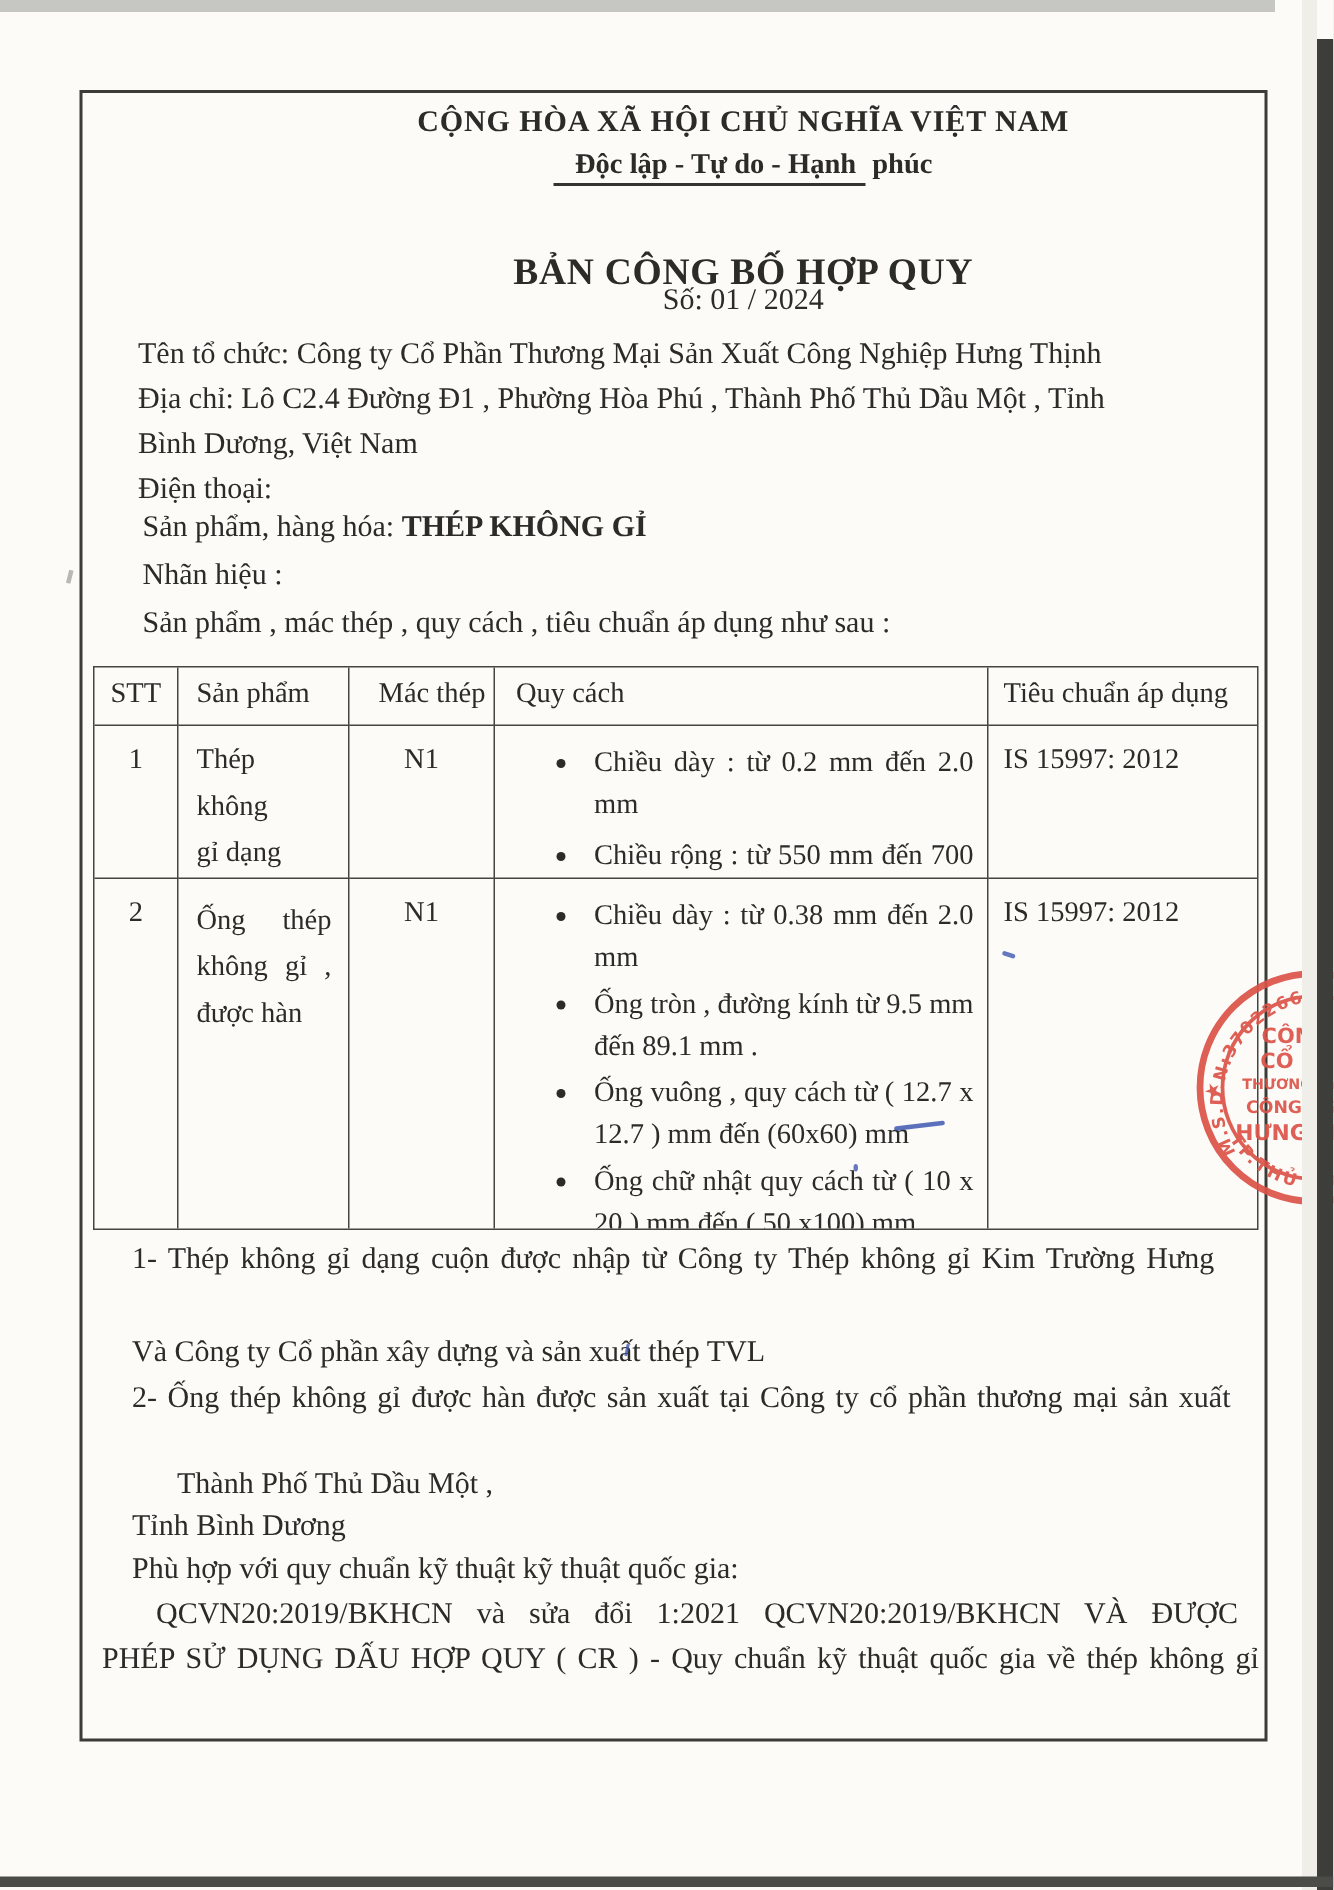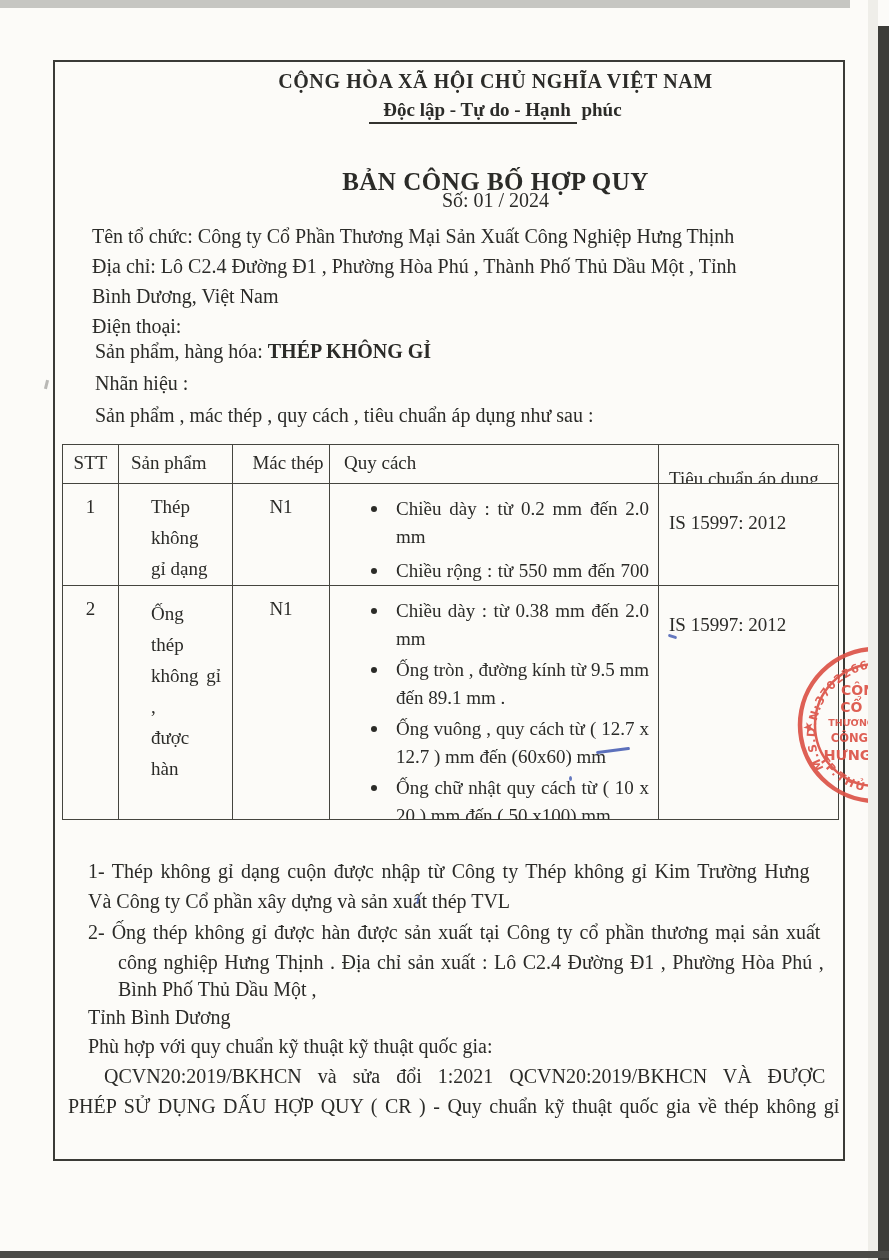--- a/index.html
+++ b/index.html
@@ -34,40 +34,40 @@
   .bold { font-weight:bold; }
 
   
   .tbl { position:absolute; left:62px; top:444px; width:775px;
          display:grid; grid-template-columns:56px 114px 97px 329px 179px;
          grid-template-rows:39px 102px 233px;
          border:1.6px solid #45453f; box-sizing:content-box;
          font-size:19px; }
   .tbl > div { border-right:1.5px solid #45453f; border-bottom:1.5px solid #45453f;
                box-sizing:border-box; overflow:hidden; }
-  .tbl > div.lastcol { border-right:none;margin-top:16px; }
+  .tbl > div.lastcol { border-right:none; }
   .tbl > div.lastrow { border-bottom:none; }
   .th { padding-top:7px; }
   .c-stt  { text-align:center; }
   .c-prod { padding:7px 11px 0 12px; }
   .c-grade{ text-align:center; padding-top:7px; }
   .c-std  { padding:7px 0 0 10px; }
   .cell-top { padding-top:12px; }
-  .prod-line { line-height:31px; text-align:left;margin-left:20px; }
+  .prod-line { line-height:31px; text-align:left; }
   .prod-line.stretch { text-align:justify; text-align-last:justify; }
   ul.specs { list-style:none; margin:11px 10px 0 41px; padding:0; }
   ul.specs li { position:relative; margin:0 0 6px 25px; line-height:28px;
                 text-align:justify; width:253px; }
   ul.specs.tight li { margin-bottom:3px; }
   ul.specs li::before { content:""; position:absolute; left:-25px; top:11px;
                         width:6px; height:6px; border-radius:50%; background:#2b2b28; }
 
   
   .note { position:absolute; font-size:20px; white-space:nowrap; }
-  .n1 { left:88px;  top:860px;  word-spacing:2.5px; }
+  .n1 { left:88px;  top:828px;  word-spacing:2.5px; }
   .n2 { left:88px;  top:890px; }
   .n3 { left:88px;  top:921px;  word-spacing:2px; }
   .n4 { left:118px; top:951px;  word-spacing:1.5px; }
   .n5 { left:118px; top:978px; }
   .n6 { left:88px;  top:1006px; }
   .n7 { left:88px;  top:1035px; }
   .n8 { left:104px; top:1065px; word-spacing:11px; }
   .n9 { left:58px;  top:1095px; word-spacing:2.5px;margin-left:10px; }
 
   
@@ -141,22 +141,21 @@
         <li>Ống vuông , quy cách từ ( 12.7 x 12.7 ) mm đến (60x60) mm</li>
         <li>Ống chữ nhật quy cách từ ( 10 x 20 ) mm đến ( 50 x100) mm</li>
       </ul>
     </div>
     <div class="c-std cell-top lastcol lastrow">IS 15997: 2012</div>
   </div>
 
   <div class="note n1">1- Thép không gỉ dạng cuộn được nhập từ Công ty Thép không gỉ Kim Trường Hưng</div>
   <div class="note n2">Và Công ty Cổ phần xây dựng và sản xuất thép TVL</div>
   <div class="note n3">2- Ống thép không gỉ được hàn được sản xuất tại Công ty cổ phần thương mại sản xuất</div>
-  <div class="note n4">công nghiệp Hưng Thịnh . Địa chỉ sản xuất : Lô C2.4 Đường Đ1 , Phường Hòa Phú ,</div>
-  <div class="note n5">Bình Phố Thủ Dầu Một ,</div>
+  <div class="note n5">Thành Phố Thủ Dầu Một ,</div>
   <div class="note n6">Tỉnh Bình Dương</div>
   <div class="note n7">Phù hợp với quy chuẩn kỹ thuật kỹ thuật quốc gia:</div>
   <div class="note n8">QCVN20:2019/BKHCN và sửa đổi 1:2021 QCVN20:2019/BKHCN VÀ ĐƯỢC</div>
   <div class="note n9">PHÉP SỬ DỤNG DẤU HỢP QUY ( CR ) - Quy chuẩn kỹ thuật quốc gia về thép không gỉ</div>
 
   <svg class="stamp" viewBox="0 0 164 164">
     <defs>
       <path id="arcTop" d="M 30 126 A 68 68 0 0 1 141 48" fill="none"></path>
       <path id="arcBot" d="M 22 110 A 66 66 0 0 0 136 120" fill="none"></path>
     </defs>

